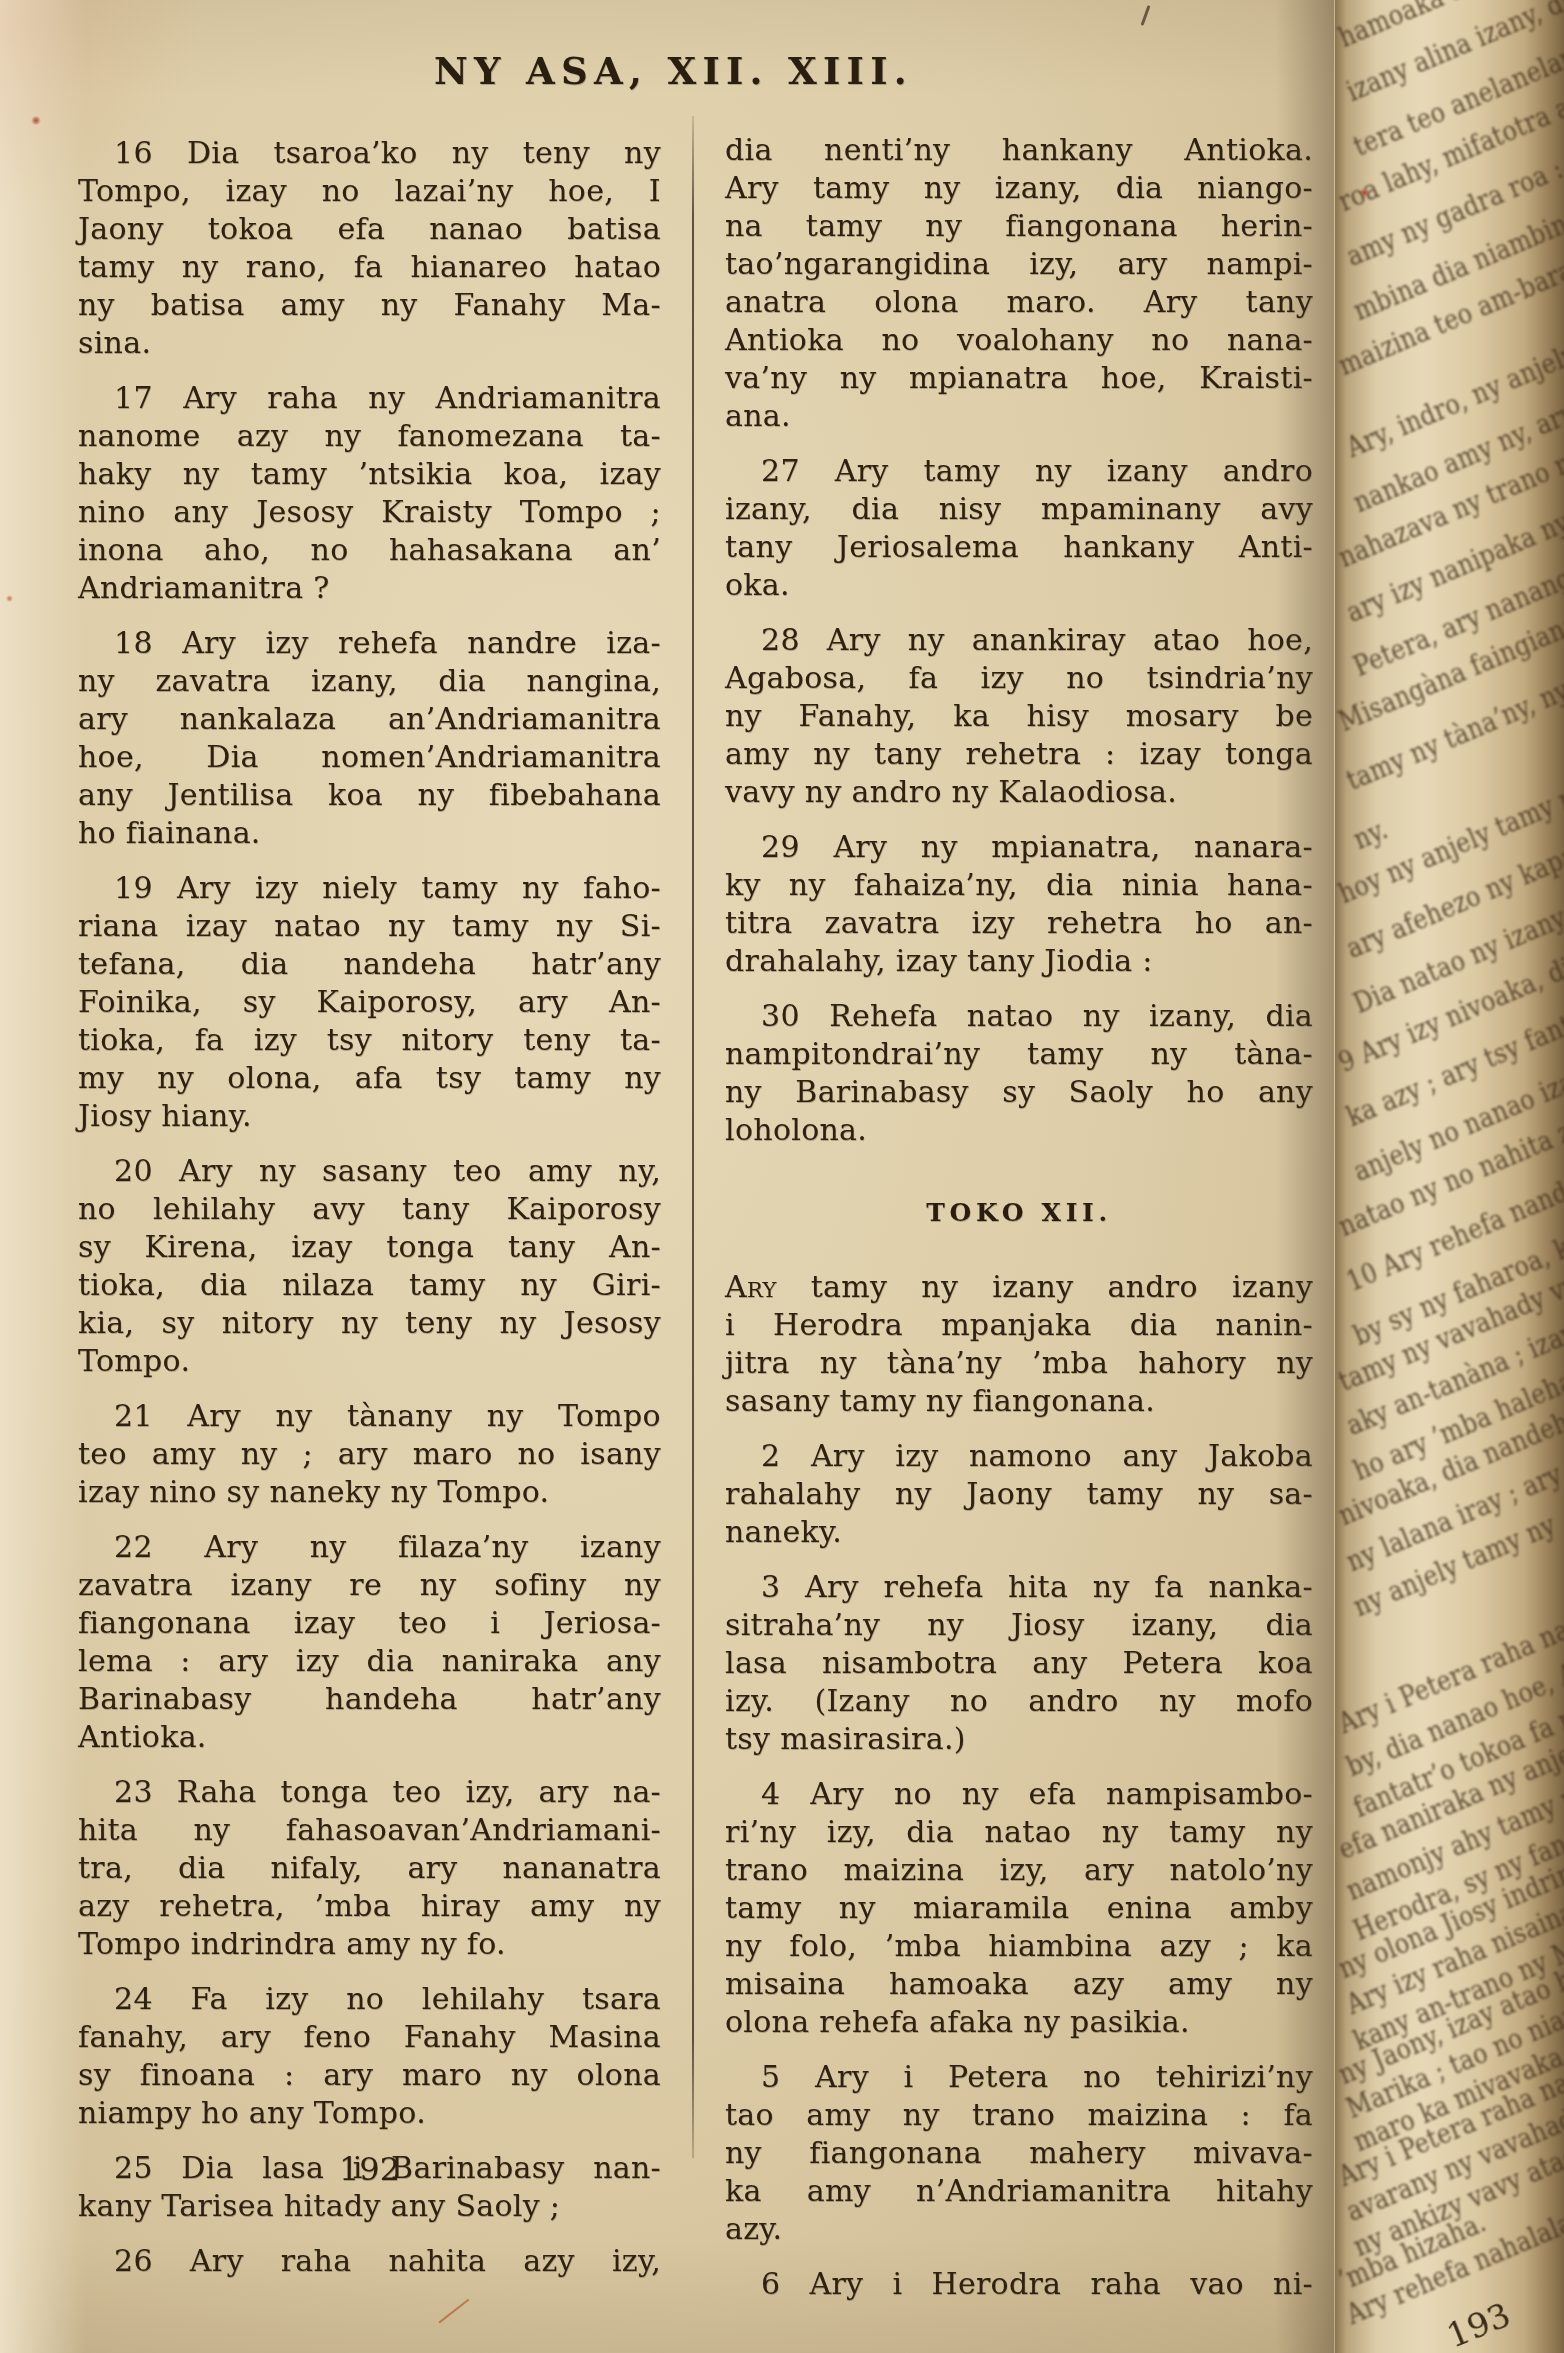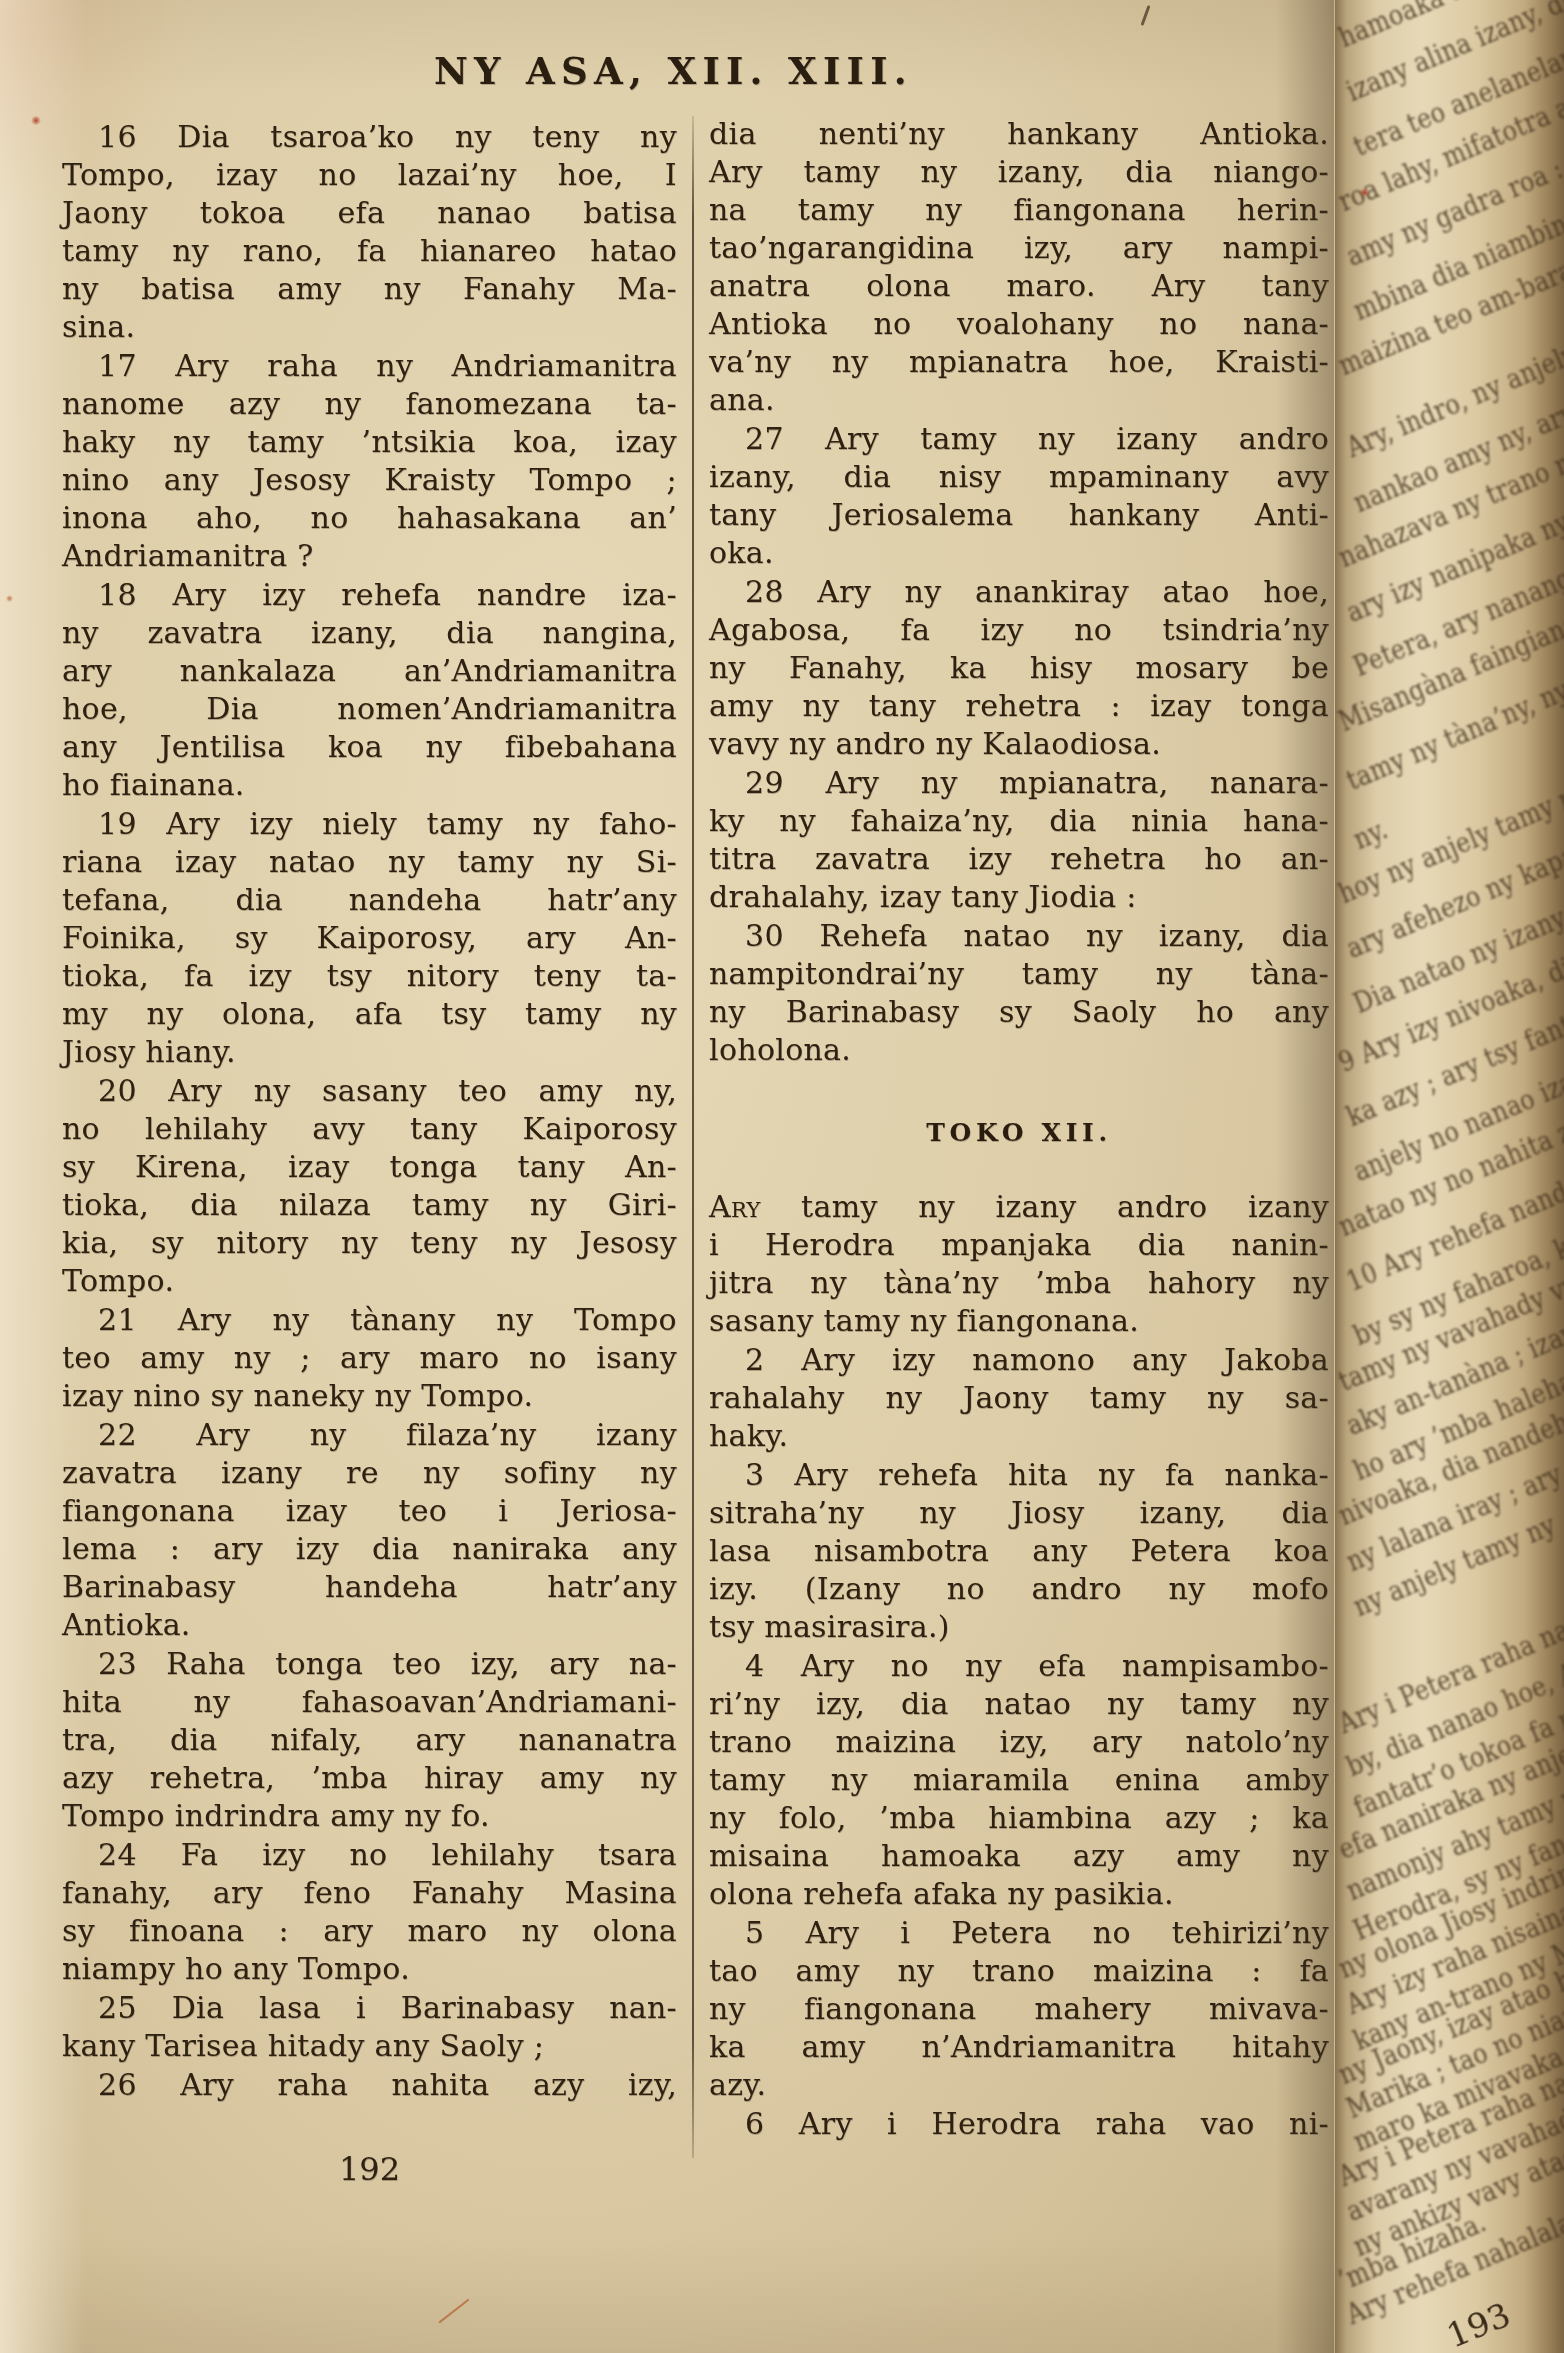--- a/index.html
+++ b/index.html
@@ -30,21 +30,21 @@
     position:absolute;top:117px;font-size:30px;line-height:38px;
     color:#2e2111;letter-spacing:0.3px;
     text-shadow:0.5px 0.5px 0 rgba(46,33,17,.28);
   }
   .col-left{left:61px;width:617px;}
   .col-right{left:708px;width:622px;top:114px;}
   .col-rule{
     position:absolute;left:692px;top:116px;width:2.3px;height:2042px;
     background:linear-gradient(180deg, rgba(50,36,20,.15), rgba(50,36,20,.75) 5%, rgba(50,36,20,.75) 94%, rgba(50,36,20,.2));
   }
-  .para{margin:1px;}
+  .para{margin:17px;}
   .ln{text-align:justify;text-align-last:justify;}
   .ln.end{text-align-last:left;}
   .ln.ind{text-indent:36px;}
   .sc{font-variant:small-caps;}
   .toko{
     text-align:center;font-size:25px;font-weight:bold;letter-spacing:4.7px;
     margin-top:45px;margin-bottom:36px;color:#2a1d10;
   }
   .page-number{
     position:absolute;left:61px;width:617px;top:2150px;text-align:center;
@@ -203,21 +203,21 @@
       <div class="toko">TOKO XII.</div>
       <div class="para">
         <div class="ln"><span>A</span><span class="sc">ry</span> tamy ny izany andro izany</div>
         <div class="ln">i Herodra mpanjaka dia nanin-</div>
         <div class="ln">jitra ny tàna’ny ’mba hahory ny</div>
         <div class="ln end">sasany tamy ny fiangonana.</div>
       </div>
       <div class="para">
         <div class="ln ind">2 Ary izy namono any Jakoba</div>
         <div class="ln">rahalahy ny Jaony tamy ny sa-</div>
-        <div class="ln end">haky.</div>
+        <div class="ln end">naneky.</div>
       </div>
       <div class="para">
         <div class="ln ind">3 Ary rehefa hita ny fa nanka-</div>
         <div class="ln">sitraha’ny ny Jiosy izany, dia</div>
         <div class="ln">lasa nisambotra any Petera koa</div>
         <div class="ln">izy.  (Izany no andro ny mofo</div>
         <div class="ln end">tsy masirasira.)</div>
       </div>
       <div class="para">
         <div class="ln ind">4 Ary no ny efa nampisambo-</div>

